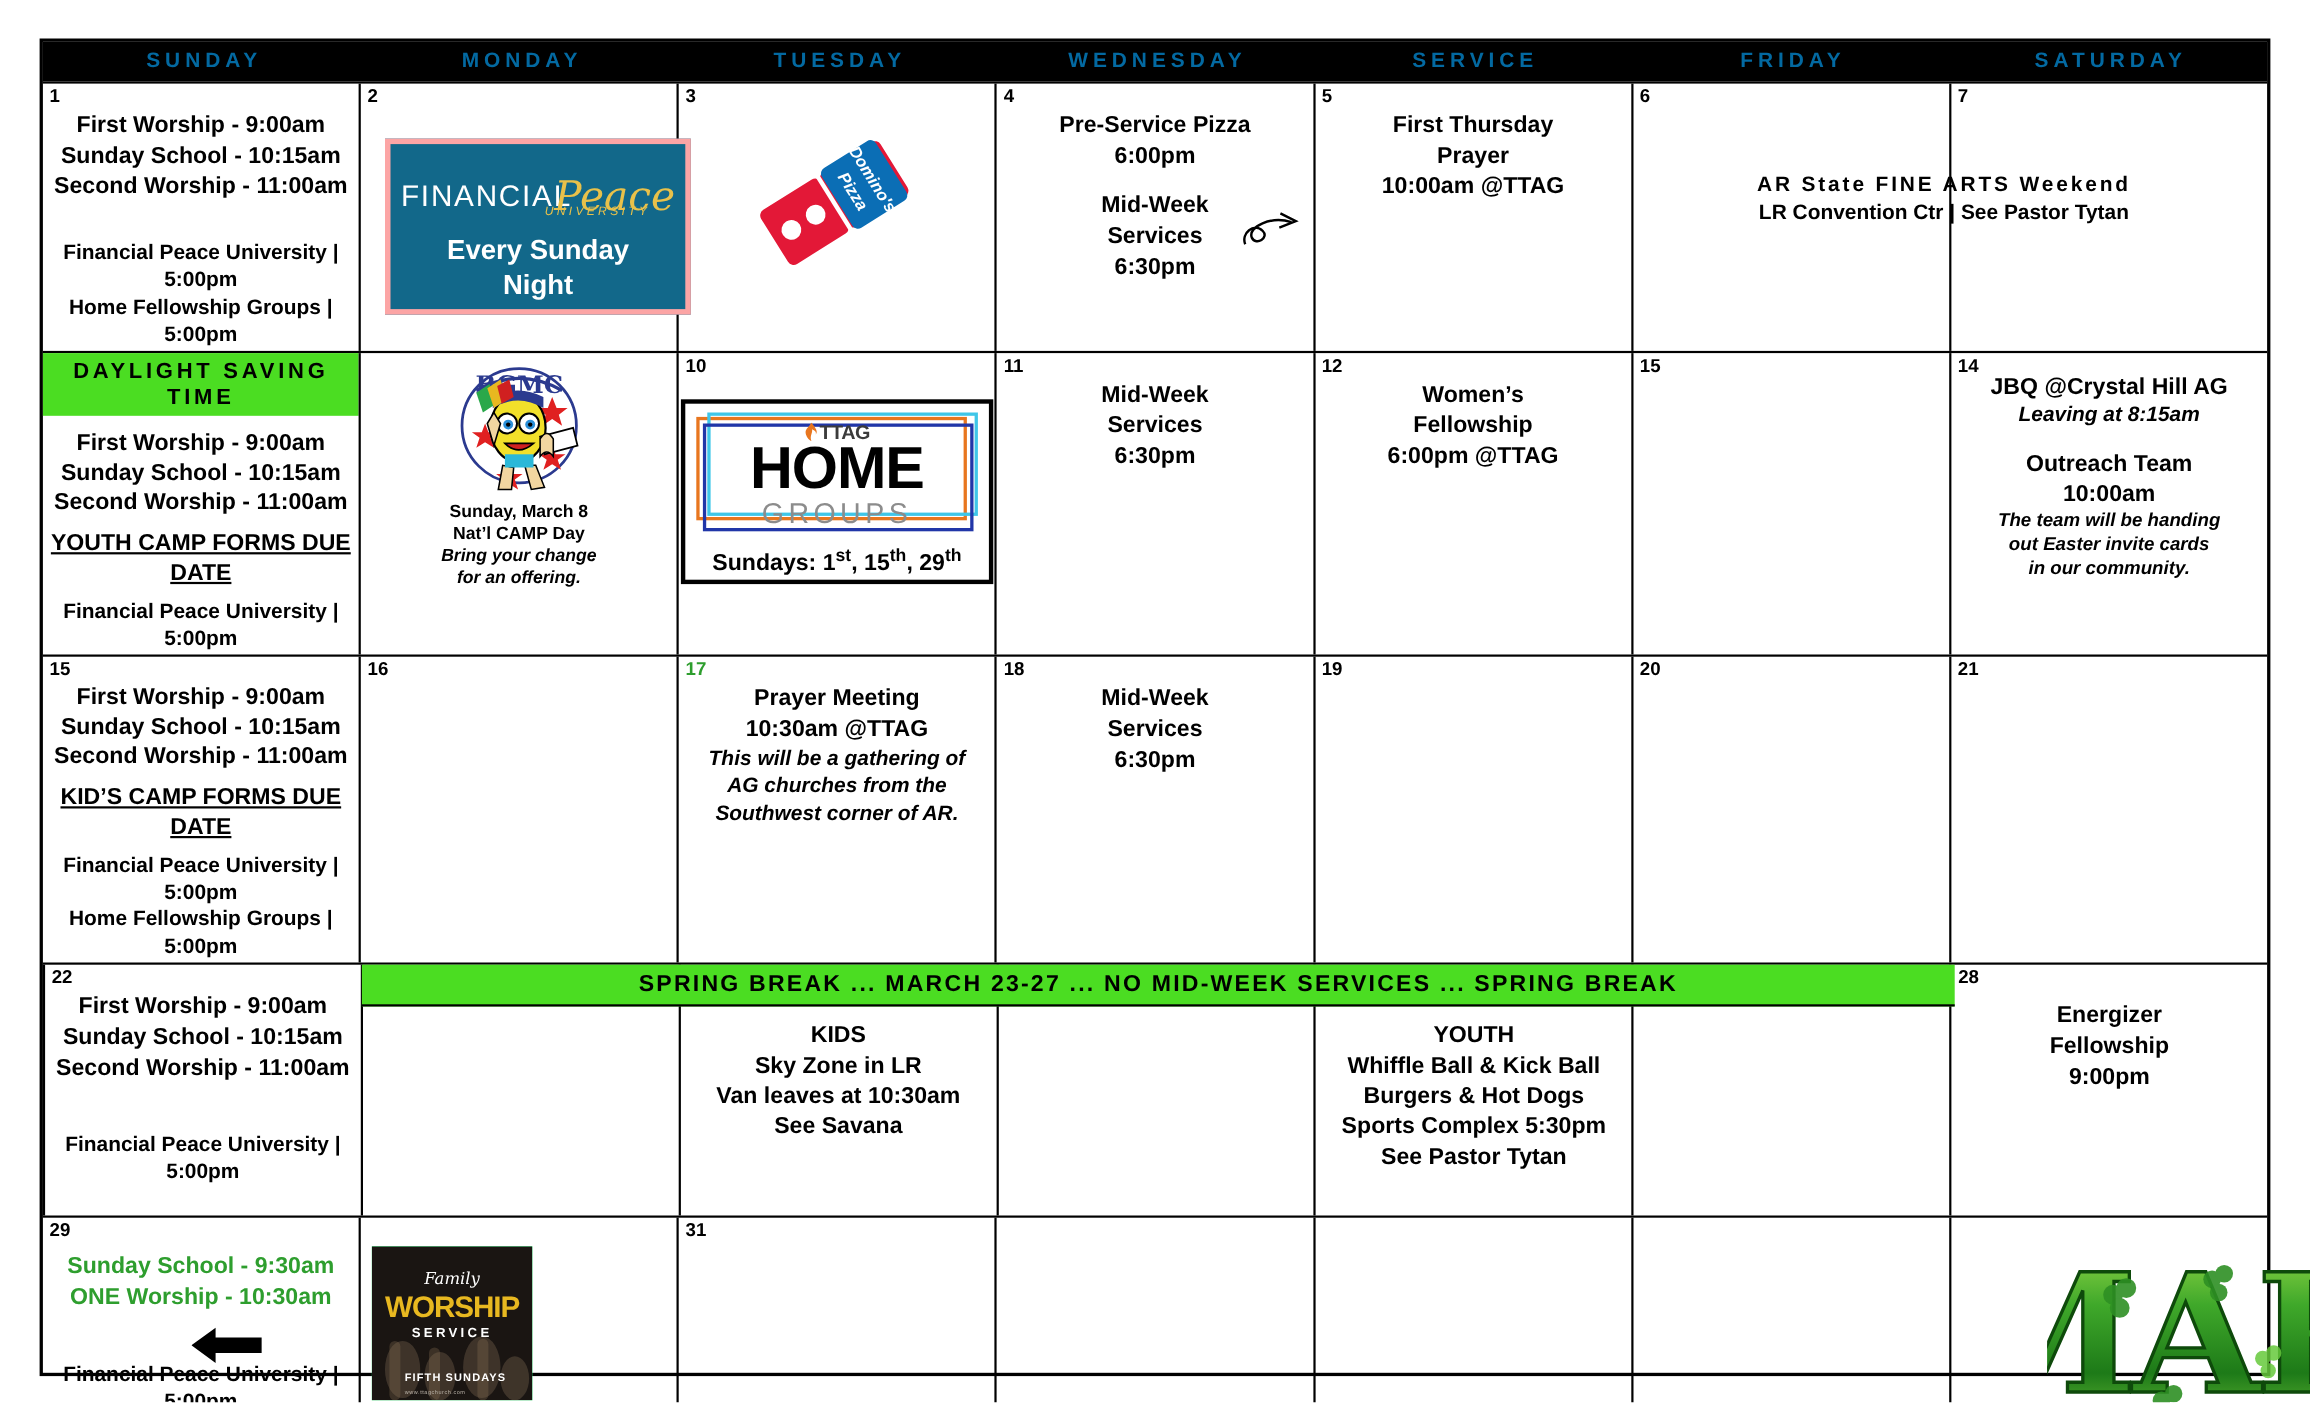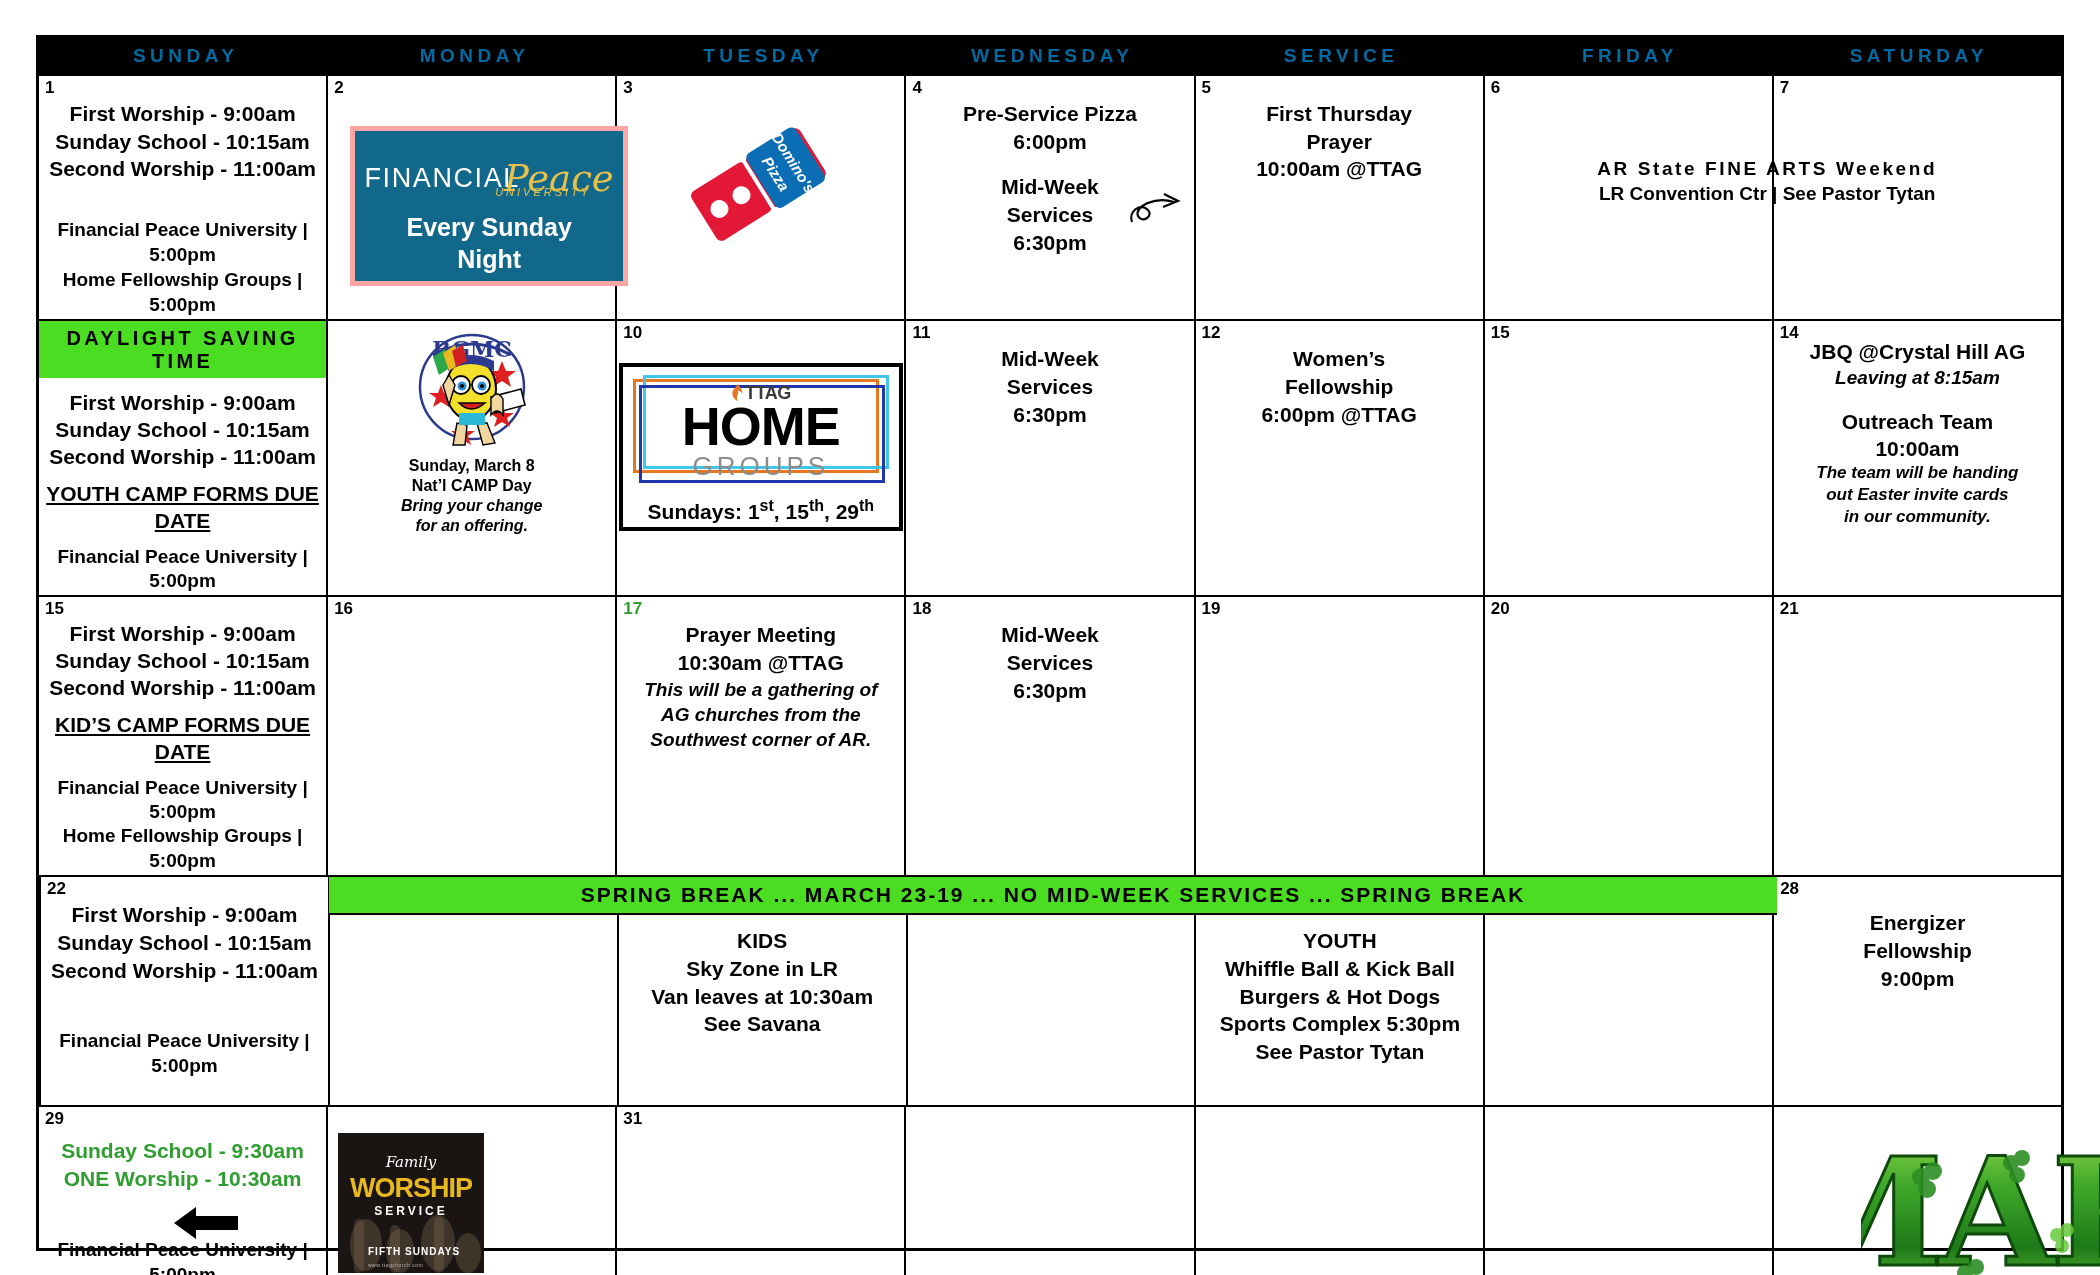--- a/index.html
+++ b/index.html
@@ -558,21 +558,21 @@
         <div class="daynum">20</div>
 
       </div>
 
       <div class="cell">
         <div class="daynum">21</div>
       </div>
     </div>
 
     <div class="week w4">
-      <div class="springbreak">SPRING BREAK   ...   MARCH 23-19   ...   NO MID-WEEK SERVICES   ...   SPRING BREAK</div>
+      <div class="springbreak">SPRING BREAK   ...   MARCH 23-27   ...   NO MID-WEEK SERVICES   ...   SPRING BREAK</div>
 
       <div class="cell">
         <div class="daynum">22</div>
         <div class="cell-body">
           <span class="ln">First Worship - 9:00am</span>
           <span class="ln">Sunday School - 10:15am</span>
           <span class="ln">Second Worship - 11:00am</span>
           <span class="ln gap-lg"></span>
           <span class="ln gap-sm"></span>
           <span class="ln sm">Financial Peace University  |  5:00pm</span>

